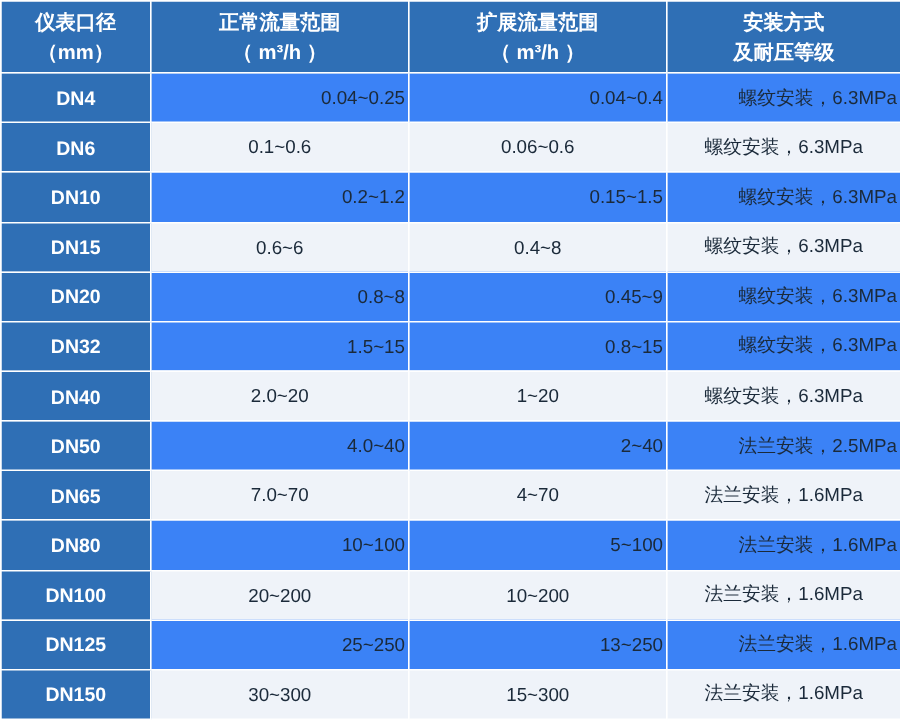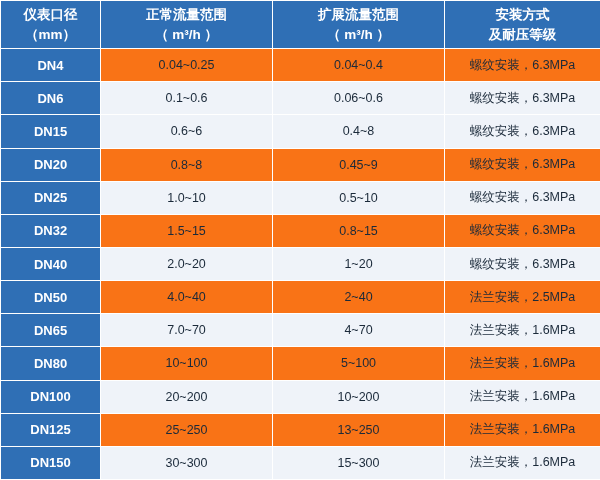--- a/index.html
+++ b/index.html
@@ -47,21 +47,22 @@
     padding: 0 2px;
     white-space: nowrap;
   }
   #spec-table tbody td.dn {
     background: #2f6fb5;
     color: #ffffff;
     font-weight: bold;
     font-size: 13px;
   }
   #spec-table tbody tr.odd td.data {
-    background: #f97316;
+    background: #3b82f6;
+    text-align: right;
   }
   #spec-table tbody tr.even td.data {
     background: #eff3f9;
     margin-top: 16px;
   }
 </style>
 </head>
 <body>
 
 <table id="spec-table">
@@ -97,36 +98,36 @@
       <td class="data">0.04~0.25</td>
       <td class="data">0.04~0.4</td>
       <td class="data">螺纹安装，6.3MPa</td>
     </tr>
     <tr class="even">
       <td class="dn">DN6</td>
       <td class="data">0.1~0.6</td>
       <td class="data">0.06~0.6</td>
       <td class="data">螺纹安装，6.3MPa</td>
     </tr>
+    <tr class="odd">
+      <td class="dn">DN10</td>
+      <td class="data">0.2~1.2</td>
+      <td class="data">0.15~1.5</td>
+      <td class="data">螺纹安装，6.3MPa</td>
+    </tr>
     <tr class="even">
       <td class="dn">DN15</td>
       <td class="data">0.6~6</td>
       <td class="data">0.4~8</td>
       <td class="data">螺纹安装，6.3MPa</td>
     </tr>
     <tr class="odd">
       <td class="dn">DN20</td>
       <td class="data">0.8~8</td>
       <td class="data">0.45~9</td>
-      <td class="data">螺纹安装，6.3MPa</td>
-    </tr>
-    <tr class="even">
-      <td class="dn">DN25</td>
-      <td class="data">1.0~10</td>
-      <td class="data">0.5~10</td>
       <td class="data">螺纹安装，6.3MPa</td>
     </tr>
     <tr class="odd">
       <td class="dn">DN32</td>
       <td class="data">1.5~15</td>
       <td class="data">0.8~15</td>
       <td class="data">螺纹安装，6.3MPa</td>
     </tr>
     <tr class="even">
       <td class="dn">DN40</td>

